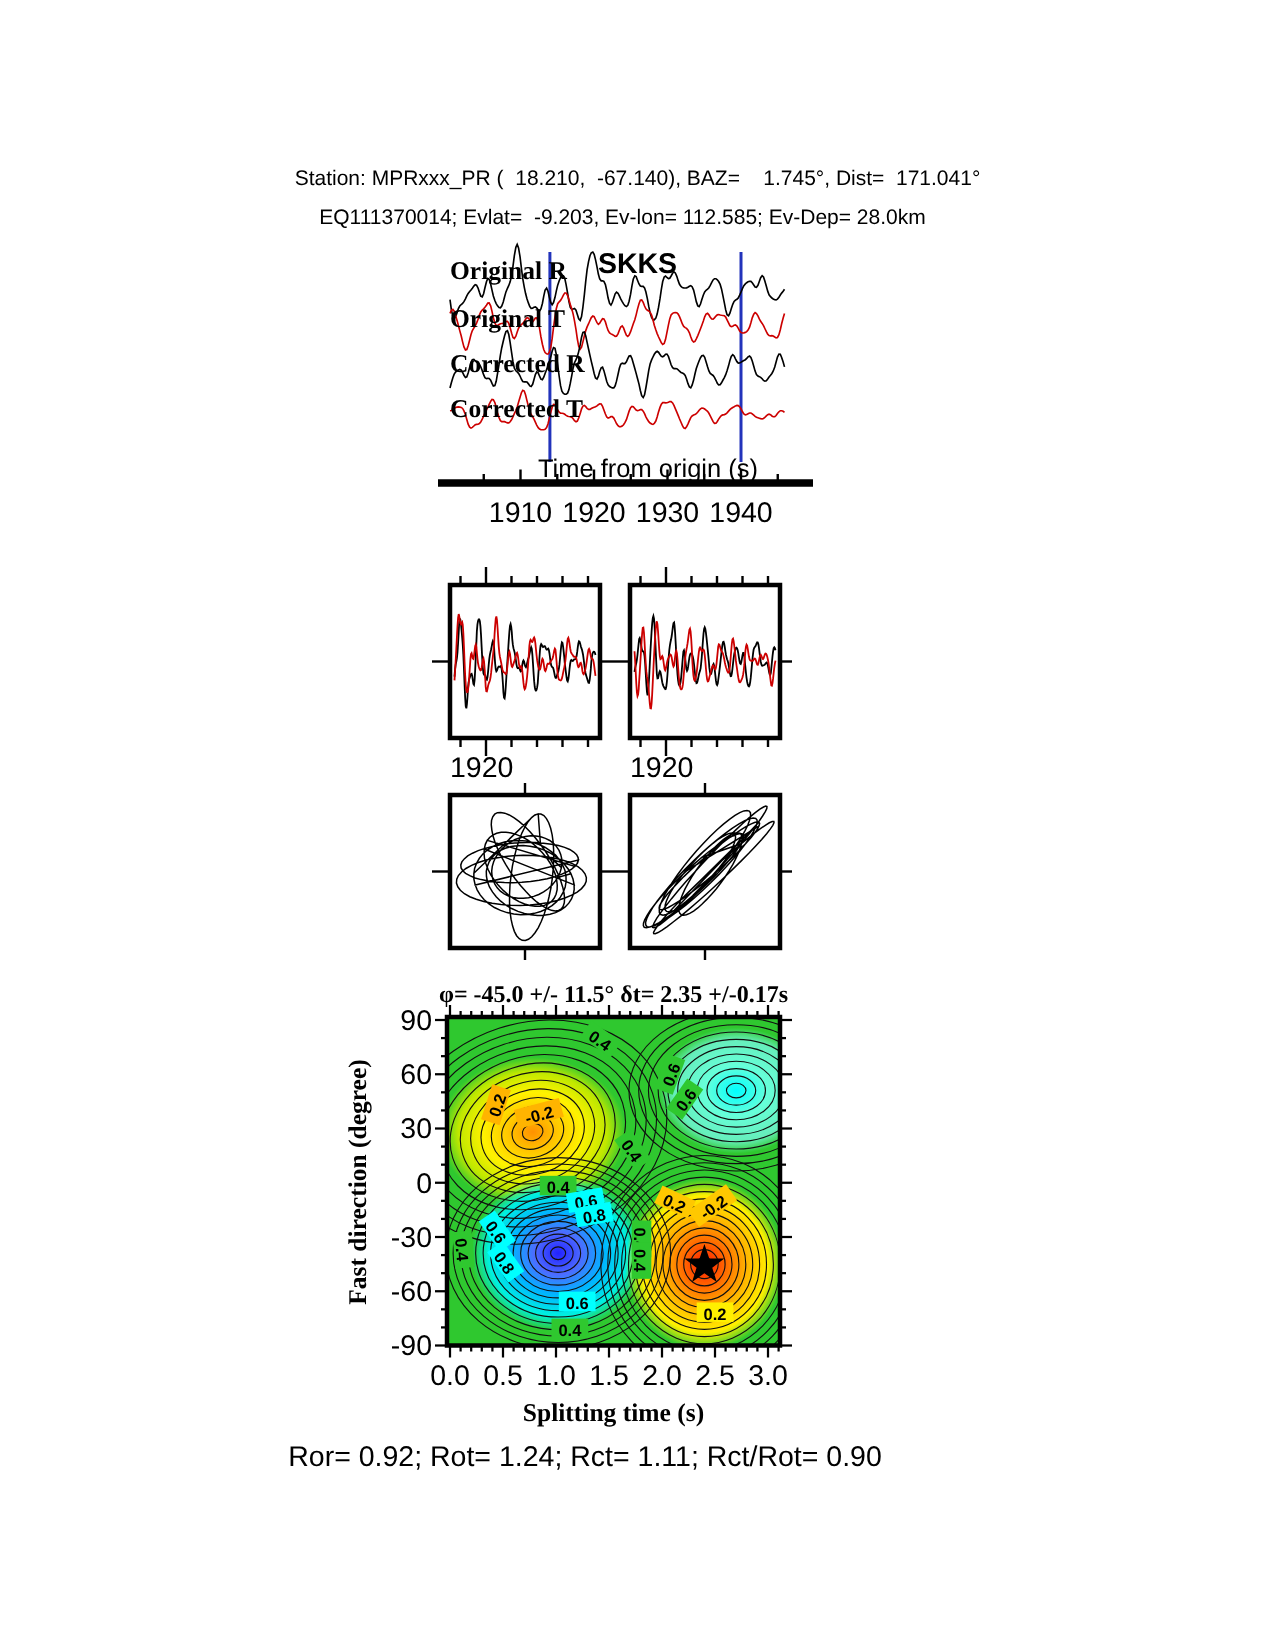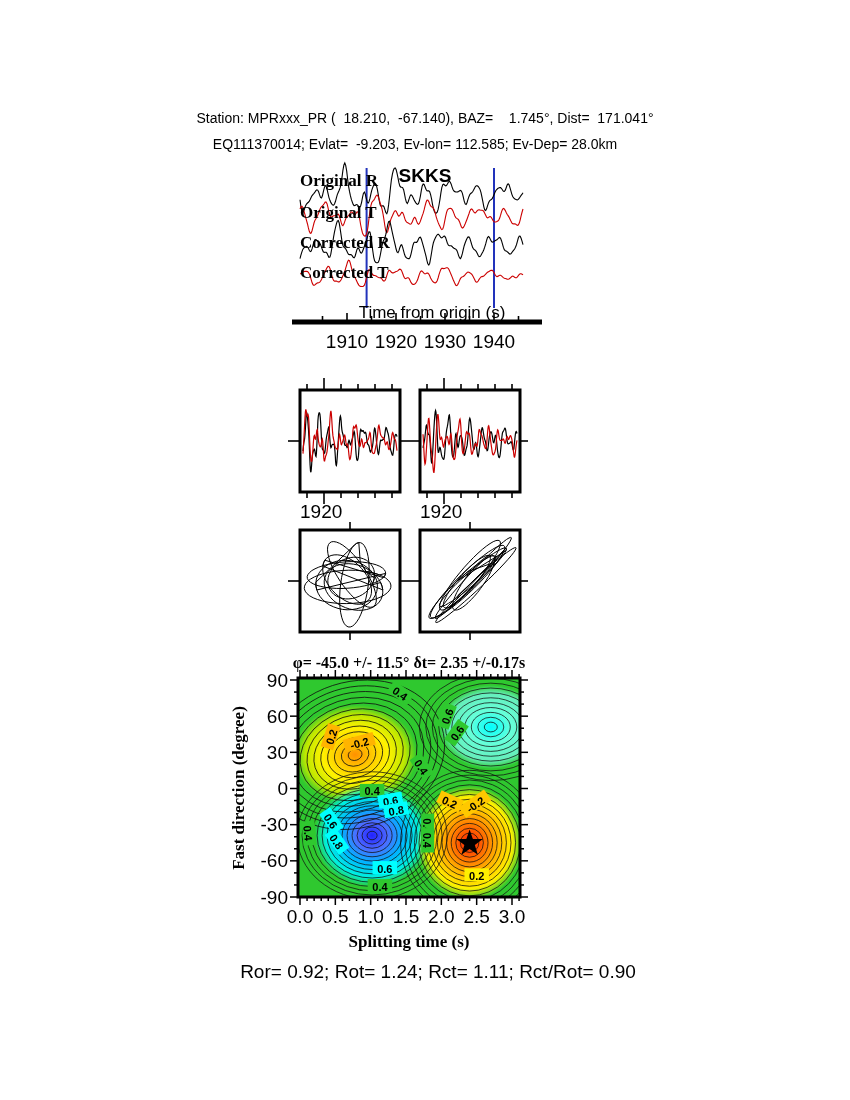--- a/index.html
+++ b/index.html
@@ -2,21 +2,21 @@
 <html><head>
 <meta charset="utf-8">
 <style>
   html,body{margin:0;padding:0;}
   body{width:850px;height:1100px;background:#ffffff;position:relative;
        font-family:"Liberation Sans",sans-serif;color:#000;}
   .hdr{position:absolute;width:850px;text-align:center;font-size:14px;white-space:pre;}
   #hdr1{top:110px;}
   #hdr2{top:136px;left:-10px;}
   svg{position:absolute;overflow:visible;}
-  .footer{position:absolute;top:961px;left:0;width:780px;text-align:center;font-size:19px;padding-left:48px;}
+  .footer{position:absolute;top:961px;left:0;width:780px;text-align:center;font-size:19px;}
   text{fill:#000;}
   .sans{font-family:"Liberation Sans",sans-serif;}
   .serifb{font-family:"Liberation Serif",serif;font-weight:bold;}
 </style>
 </head>
 <body>
 
 <div class="hdr" id="hdr1">Station: MPRxxx_PR (  18.210,  -67.140), BAZ=    1.745°, Dist=  171.041°</div>
 <div class="hdr" id="hdr2">EQ111370014; Evlat=  -9.203, Ev-lon= 112.585; Ev-Dep= 28.0km</div>
 

